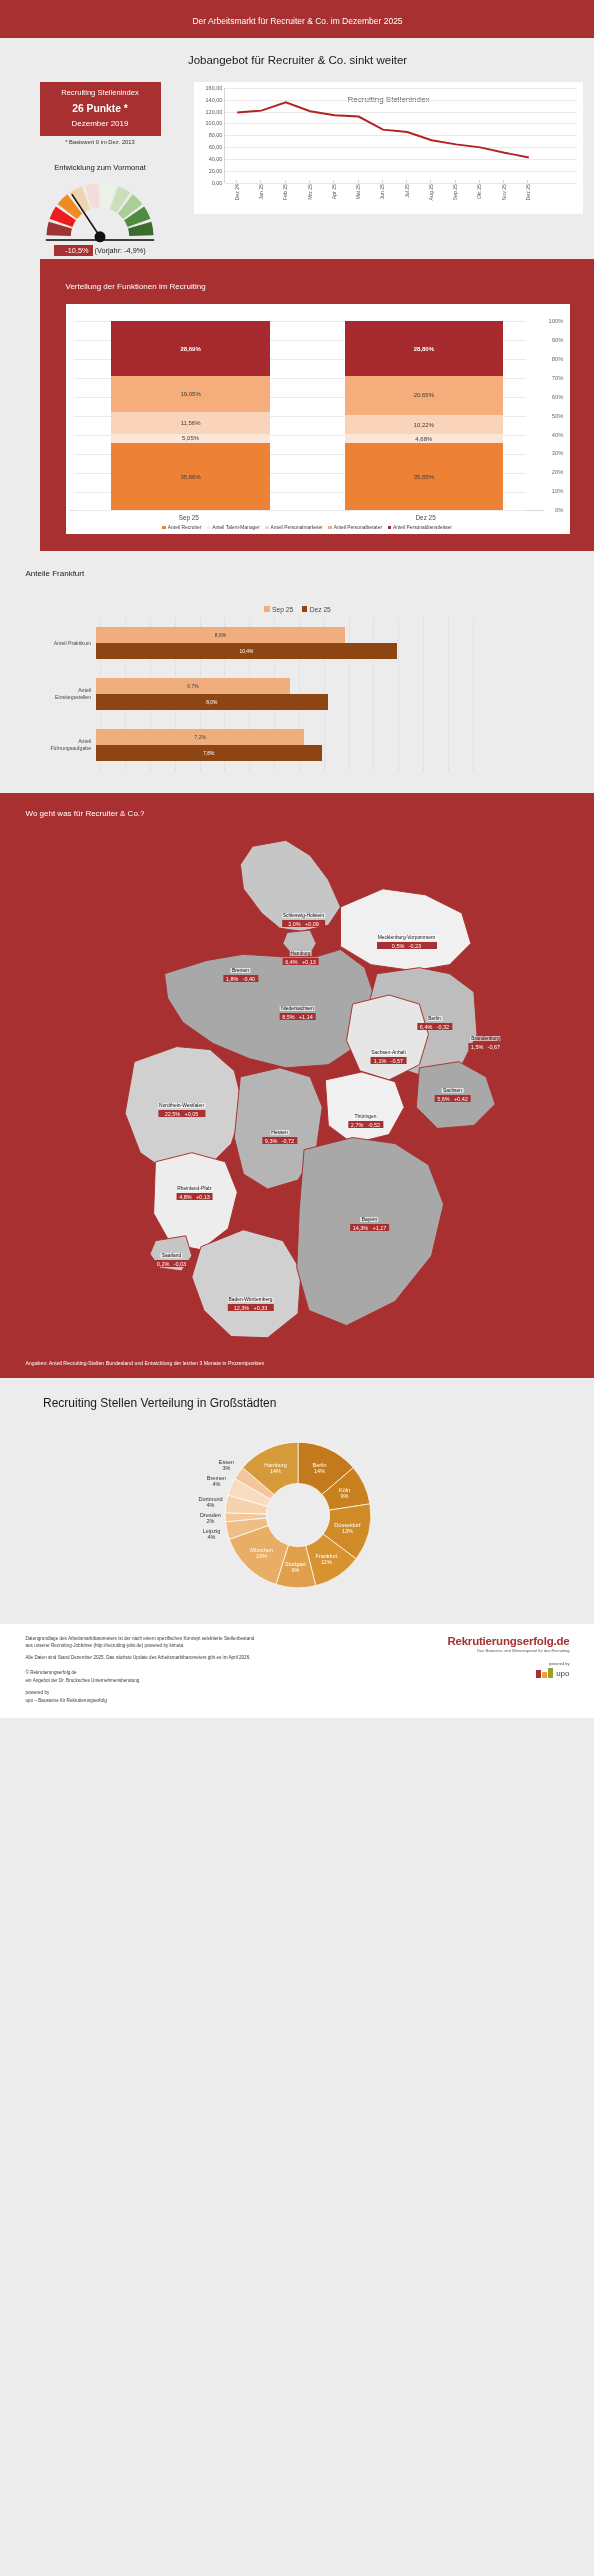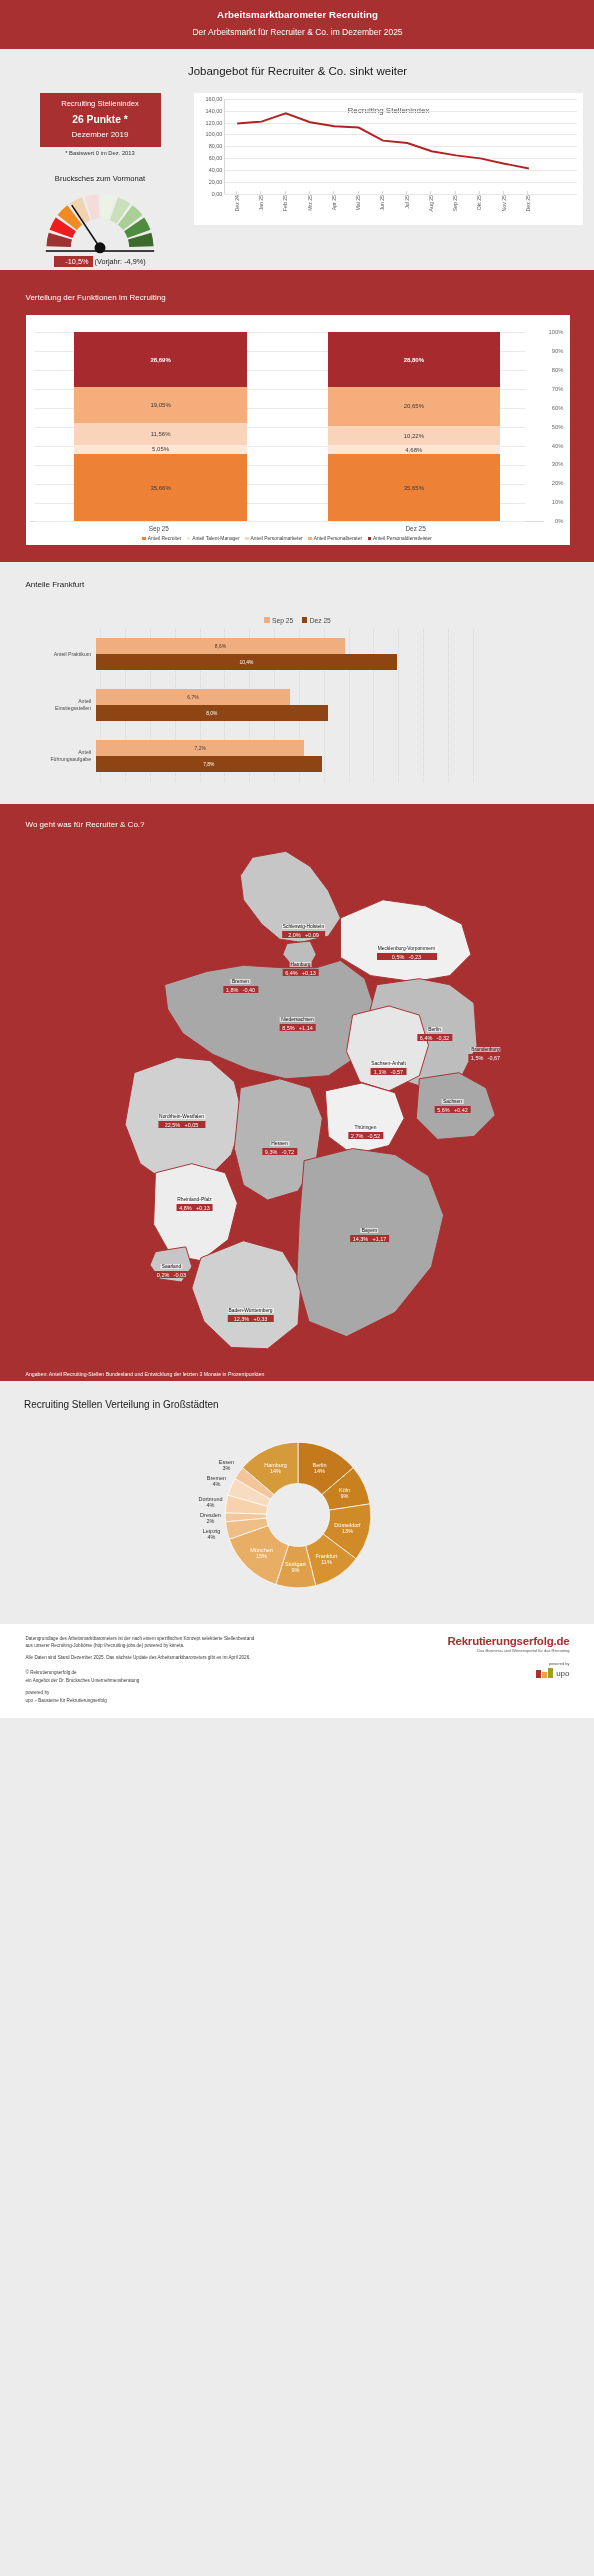--- a/index.html
+++ b/index.html
@@ -44,21 +44,21 @@
   .lc-plot { position:relative; margin-left:28px; margin-top:2.4px; height:95px; border-left:0.6px solid #d6d6d6;}
   .lc-ylab { position:absolute; left:-27px; width:24px; text-align:right; font-size:5.5px; color:#595959; transform:translateY(-50%);}
   .lc-grid { position:absolute; left:0; right:2.4px; border-top:0.6px solid #e8e8e8; }
   .lc-svg { position:absolute; left:0; top:0; }
   .lc-xaxis { position:relative; margin-left:28px; height:28px; }
   .lc-xlab { position:absolute; top:1.2px; font-size:5.2px; color:#595959;
              writing-mode:vertical-rl; transform:rotate(180deg); white-space:nowrap;}
   .lc-tick { position:absolute; top:-3px; width:0.6px; height:3px; background:#d6d6d6;}
 
   
-  #sec2 { padding:14.6px 0 17px; }
+  #sec2 { padding:14.6px 0 17px;margin-left:40px; }
   #sec2 h2 { font-size:8px; font-weight:normal; color:#fff; margin:8.5px 0 0 25.5px; }
   .stackcard { background:#fff; margin:13.4px 25.5px 0; padding:6px 4.9px 3.6px; }
   .stack-area { display:flex; height:200px; }
   .stack-plot { flex:1; display:flex; position:relative; padding:11px 3.6px 0 3.6px;}
   .stack-gridlines { position:absolute; left:3.6px; right:18px; top:11px; bottom:0; }
   .stack-gridlines div { position:absolute; left:0; right:0; border-top:0.6px solid #eaeaea;}
   .stack-col { flex:1; position:relative; display:flex; flex-direction:column-reverse; margin:0 8%; z-index:2;}
   .seg { display:flex; align-items:center; justify-content:center; font-size:6px; }
   .stack-yaxis { width:20.6px; position:relative; }
   .stack-yaxis span { position:absolute; right:1.2px; font-size:5.8px; color:#6b6b6b; transform:translateY(-50%);}
@@ -78,68 +78,67 @@
   .hb-row { display:flex; align-items:center; height:51px; }
   .hb-cat { width:72px; flex:none; text-align:right; padding-right:4.9px; font-size:5.2px; color:#4a4a4a; line-height:1.35;}
   .hb-bars { flex:1; position:relative; }
   .hb-bar { height:16px; display:flex; align-items:center; justify-content:center; font-size:4.9px;}
   .hb-bar.sep { color:#3b3b3b; }
   .hb-bar.dez { color:#fff; }
   .hb-gridwrap { position:relative; }
   .hb-grid { position:absolute; top:0; bottom:0; border-left:0.6px dotted #d7d7d7;}
 
   
-  #sec4 { padding:16px 0 4px; position:relative; }
+  #sec4 { padding:16px 0 12px; position:relative; }
   #sec4 h2 { font-size:8px; font-weight:normal; margin:0 0 0 25.5px; color:#fff;}
   .mapwrap { position:relative; width:546px; height:534px; margin:4.9px auto 0; }
   .mapwrap svg { position:absolute; left:0; top:0; }
   .mtag { position:absolute; transform:translate(-50%,0); text-align:center; white-space:nowrap; }
   .mtag .nm { font-size:4.9px; color:#111; background:rgba(255,255,255,.62); padding:0 1.2px; display:inline-block;}
   .mtag .vl { background:#a93030; color:#fff; font-size:5.5px; padding:0.6px 3px; display:block; margin-top:0.6px;}
   .mtag .vl .d { margin-left:4.2px; }
   .map-note { font-size:5.2px; color:#fff; margin:3.6px 0 0 25.5px; }
 
   
   #sec5 { padding:18px 0 20.6px; }
-  #sec5 h2 { font-size:10px; font-weight:normal; margin:0 0 0 24px; color:#1b1b1b;}
+  #sec5 h2 { font-size:12px; font-weight:normal; margin:0 0 0 43px; color:#1b1b1b;}
   .donutwrap { position:relative; width:328px; height:182px; margin:11px auto 0;}
   .donutwrap svg { position:absolute; left:0; top:0;}
   .dlab { position:absolute; transform:translate(-50%,-50%); text-align:center; font-size:5.5px; line-height:1.15;}
   .dlab.in { color:#fff; }
   .dlab.out { color:#333; }
   .dlab b { font-weight:normal; display:block; }
 
   
   #foot { background:#fff; padding:11px 25.5px 13.4px; display:flex; }
   #foot .fl { flex:1; font-size:4.6px; color:#3b3b3b; line-height:1.7; }
   #foot .fr { width:152px; flex:none; text-align:right; }
   .logo-main { color:#a93030; font-size:11.5px; font-weight:bold; letter-spacing:-0.2px;}
   .logo-sub { font-size:4px; color:#555; margin-top:1.2px; }
   .powered { font-size:4px; color:#555; margin-top:8.5px; }
 </style>
 </head>
 <body>
 
 <div id="header" class="band-red">
-  <div class="t1">Arbeitsmarktbarometer Recruiting</div>
   <div class="t2">Der Arbeitsmarkt für Recruiter &amp; Co. im Dezember 2025</div>
 </div>
 
 <div id="sec1" class="band-grey">
   <div class="headline">Jobangebot für Recruiter &amp; Co. sinkt weiter</div>
   <div class="row">
     <div class="left">
       <div class="index-box">
         <div class="l1">Recruiting Stellenindex</div>
         <div class="l2">26 Punkte *</div>
         <div class="l3">Dezember 2019</div>
       </div>
       <div class="index-foot">* Basiswert 0 im Dez. 2013</div>
 
-      <div class="gauge-title">Brucksches zum Vormonat</div>
+      <div class="gauge-title">Entwicklung zum Vormonat</div>
       <div class="gauge-wrap">
         <svg width="140" height="66" viewBox="0 0 230 108">
           <g id="gauge-segments">
               <path d="M67.01871447806299,96.65976134126872 L27.034309876448816,95.54289579232598 A88,88 0 0 1 30.580370240474934,73.15395179782689 L68.95292922207723,84.44761007154193 A48,48 0 0 0 67.01871447806299,96.65976134126872 Z" fill="#9e3333"></path>
               <path d="M69.78124226620974,81.89832465198778 L32.09894415471787,68.4802618619776 A88,88 0 0 1 42.39001215151005,48.282903698605445 L75.39455208264184,70.88158383560297 A48,48 0 0 0 69.78124226620974,81.89832465198778 Z" fill="#ee1c1c"></path>
               <path d="M76.97009711895083,68.71303213273916 L45.27851138474321,44.30722557668846 A88,88 0 0 1 61.30722557668843,28.278511384743226 L85.71303213273914,59.970097118950854 A48,48 0 0 0 76.97009711895083,68.71303213273916 Z" fill="#f08a22"></path>
               <path d="M87.88158383560298,58.39455208264184 L65.28290369860545,25.390012151510035 A88,88 0 0 1 85.48026186197754,15.098944154717884 L98.89832465198775,52.78124226620976 A48,48 0 0 0 87.88158383560298,58.39455208264184 Z" fill="#f0d4b0"></path>
               <path d="M101.44761007154193,51.95292922207724 L90.15395179782686,13.580370240474934 A88,88 0 0 1 112.54289579232592,10.034309876448816 L113.65976134126868,50.01871447806299 A48,48 0 0 0 101.44761007154193,51.95292922207724 Z" fill="#f3dcd9"></path>
               <path d="M116.34023865873134,50.01871447806299 L117.45710420767412,10.034309876448816 A88,88 0 0 1 139.8460482021731,13.580370240474934 L128.55238992845807,51.95292922207723 A48,48 0 0 0 116.34023865873134,50.01871447806299 Z" fill="#eaf3e6"></path>
               <path d="M131.10167534801224,52.78124226620975 L144.51973813802243,15.098944154717884 A88,88 0 0 1 164.71709630139446,25.390012151509964 L142.118416164397,58.3945520826418 A48,48 0 0 0 131.10167534801224,52.78124226620975 Z" fill="#c9e0bb"></path>

